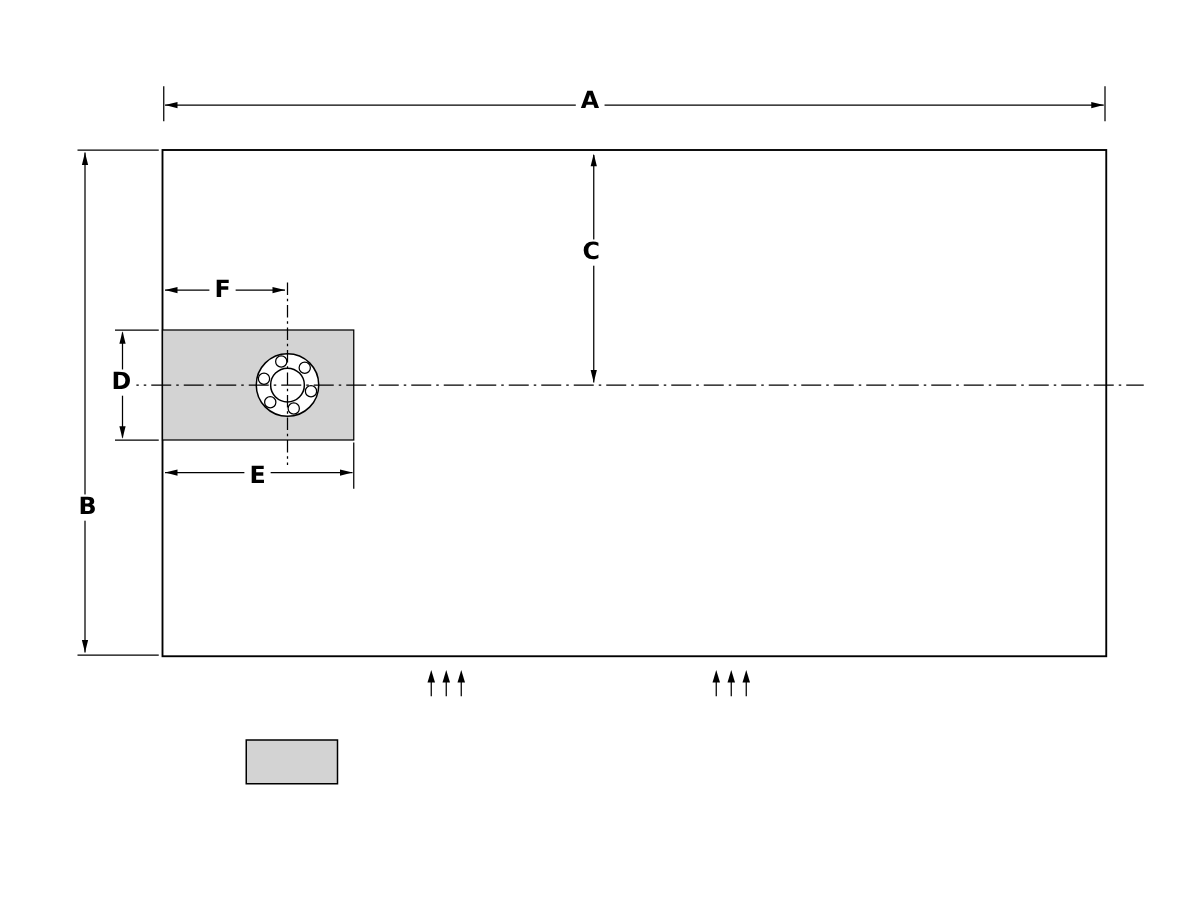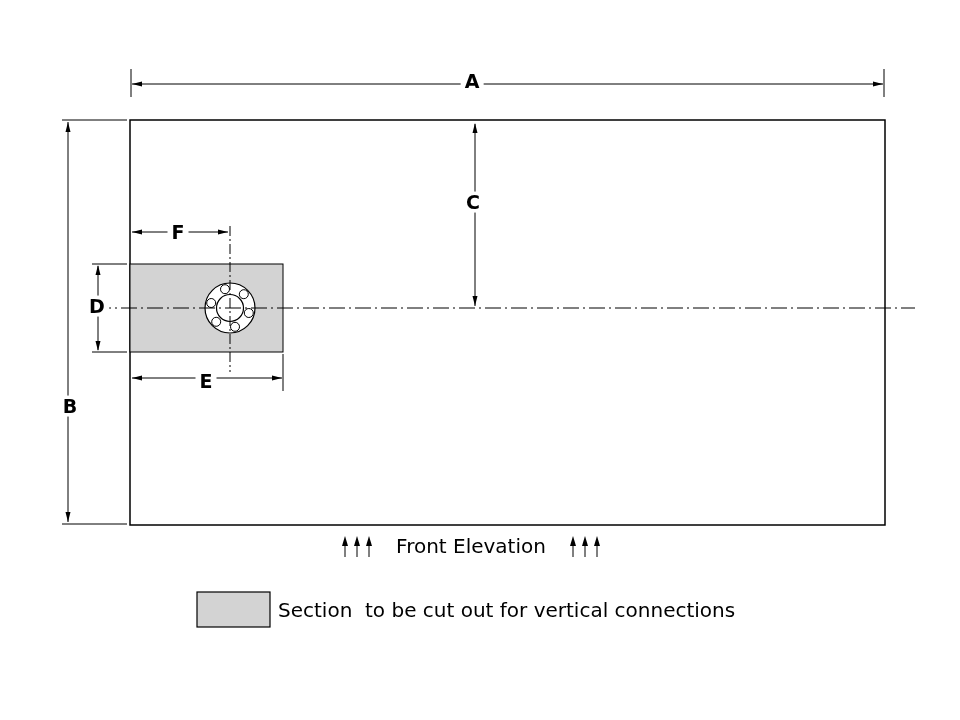--- a/index.html
+++ b/index.html
@@ -130,17 +130,15 @@
     <rect x="197" y="592" width="73" height="35" fill="#d3d3d3" stroke="#000000" stroke-width="1.2"></rect>
   </svg>
 
   <div class="dim-label" style="left:472px; top:81px;">A</div>
   <div class="dim-label" style="left:70px;  top:406px;">B</div>
   <div class="dim-label" style="left:473px; top:202px;">C</div>
   <div class="dim-label" style="left:97px;  top:306px;">D</div>
   <div class="dim-label" style="left:206px; top:381px;">E</div>
   <div class="dim-label" style="left:178px; top:232px;">F</div>
 
-  <div class="caption" style="left:471px; top:546px;">Front Elevation</div>
 
-  <div class="legend-text" style="left:278px; top:610px;">Section  to be cut out for vertical connections</div>
 
 </div>
 
 </body></html>

